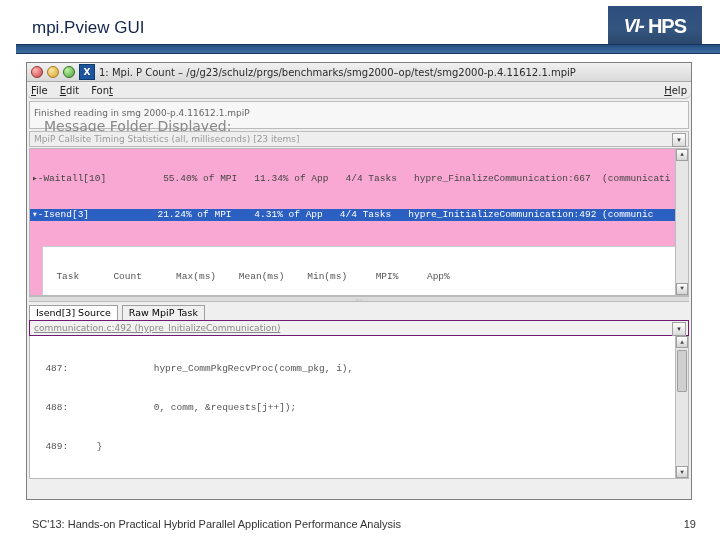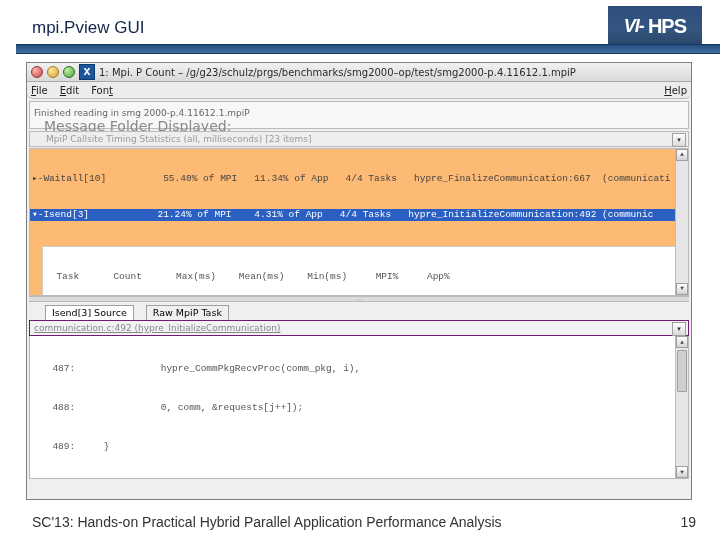--- a/index.html
+++ b/index.html
@@ -139,39 +139,39 @@
   .banner .l1 { color:#666; }
   .banner .l2 { color:#888; font-size:14px;margin-left:10px;}
 
   .sectionbar {
     margin: 2px 2px 0 2px;
     height: 14px;
     display:flex;align-items:center;
     background:#eee;
     border:1px solid #bbb;
     position:relative;
-    padding-left:16px;
+    padding-left:4px;
     color:#9a9a9a;
     font-size:9px;
   }
   .dd-arrow {
     position:absolute;
     right:2px; top:1px;
     width:12px; height:12px;
     border:1px solid #9f9f9f;
     background:linear-gradient(#fff,#d9d9d9);
     display:flex;align-items:center;justify-content:center;
     font-size:7px;color:#333;
   }
 
   
   .tree {
     margin: 1px 2px 0 2px;
     border:1px solid #bbb;
-    background:#fdba74;
+    background:#f9a8d4;
     font-family: "Courier New", monospace;
     font-size:9.5px;
     line-height:12px;
     color:#444;
     position:relative;
     height: 146px;
     overflow: hidden;
     white-space: pre;
   }
   .tree .row { height:12px; padding:0 2px; }
@@ -193,23 +193,23 @@
     font-size:6px;display:flex;align-items:center;justify-content:center;color:#444;
   }
   .tree-scroll .track{flex:1;background:#e0e0e0;}
   .tree-handle {
     height:4px;background:#dcdcdc;border-top:1px solid #bbb;border-bottom:1px solid #bbb;
     margin:0 2px;
     display:flex;align-items:center;justify-content:center;color:#999;font-size:6px;
   }
 
   .tabs {
-    margin: 2px 2px 0 18px;
+    margin: 2px 2px 0 2px;
     display:flex;
-    gap:12px;
+    gap:4px;
     height:16px;
   }
   .tab {
     border:1px solid #9f9f9f;
     border-bottom:none;
     padding:1px 6px;
     background:#f0f0f0;
     font-size:9.5px;
     position:relative;
     top:1px;
@@ -234,39 +234,39 @@
     background:#fff;
     font-family: "Courier New", monospace;
     font-size:9.5px;
     line-height:13px;
     color:#555;
     position:relative;
     height: 142px;
     overflow:hidden;
     white-space: pre;
   }
-  .source .line { height:13px; padding-left:11px; }
+  .source .line { height:13px; padding-left:4px; }
   .src-scroll {
     position:absolute;right:0;top:0;bottom:0;width:12px;
     background:#e6e6e6;border-left:1px solid #bbb;
     display:flex;flex-direction:column;
   }
   .src-scroll .btn{width:10px;height:10px;border:1px solid #9f9f9f;background:linear-gradient(#fff,#d3d3d3);margin:0 auto;font-size:6px;display:flex;align-items:center;justify-content:center;color:#444;}
   .src-scroll .thumb{height:40px;background:#cfcfcf;border:1px solid #9f9f9f;margin:2px auto;width:8px;border-radius:1px;}
   .src-scroll .track{flex:1;}
 
   
   .footer {
     position:absolute;
     bottom:10px;
     left:32px;
     right:24px;
     display:flex;
     justify-content:space-between;
-    font-size:14px;
+    font-size:11px;
     color:#333;
   }
 </style>
 </head>
 <body>
 
 <div class="slide">
 
   <div class="header">
     <div class="title">mpi.Pview GUI</div>

